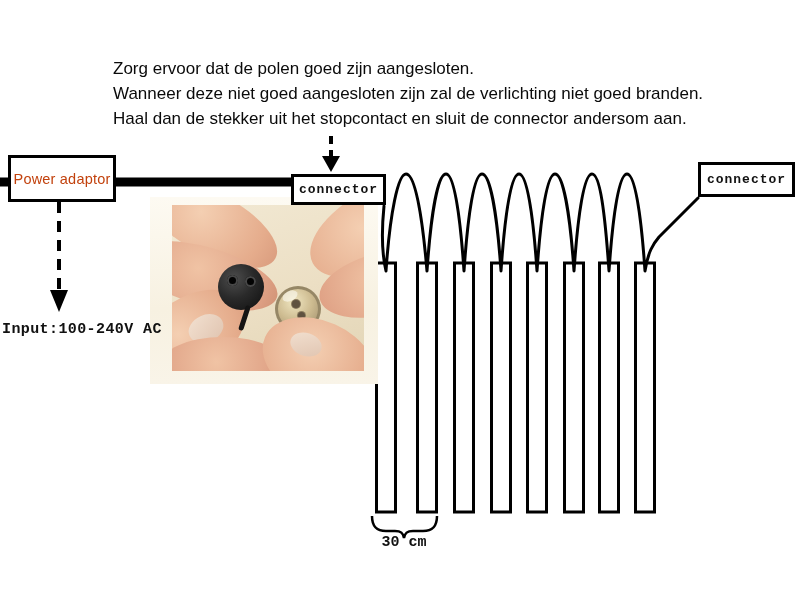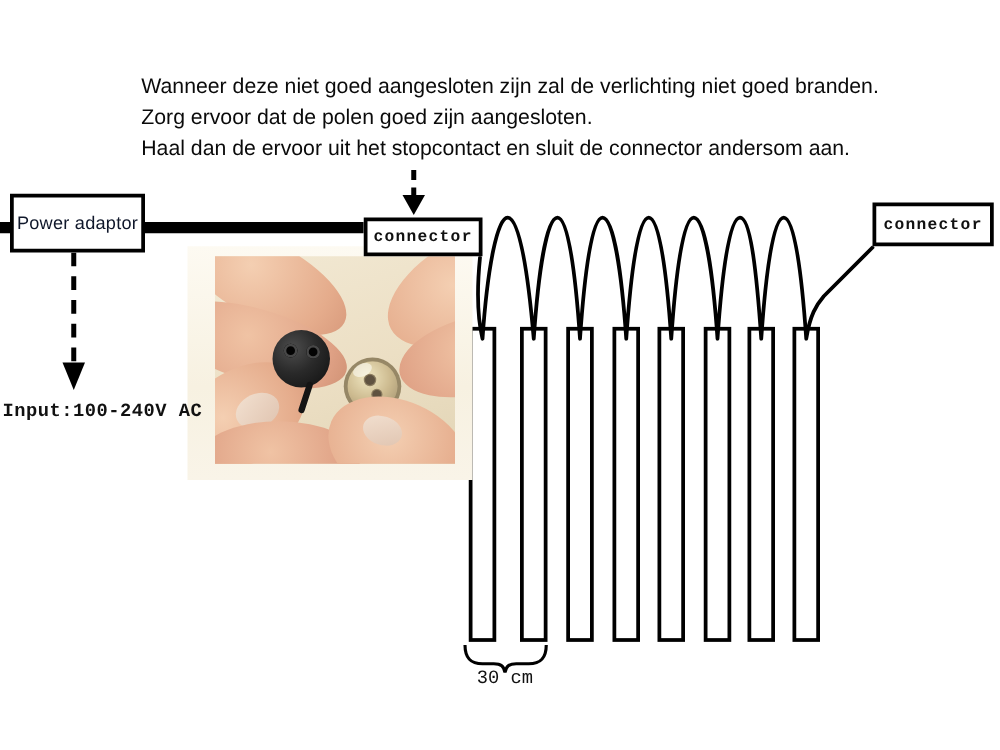--- a/index.html
+++ b/index.html
@@ -7,29 +7,29 @@
           font-family:"Liberation Sans",sans-serif;}
   
   #instructions{position:absolute;left:113px;top:56px;color:#0a0a0a;font-size:17px;
                 line-height:25px;white-space:nowrap;}
   
   #diagram-svg{position:absolute;left:0;top:0;}
   
   .label-box{position:absolute;background:#fff;border:3px solid #000;display:flex;
              align-items:center;justify-content:center;box-sizing:border-box;}
   #power-adaptor-box{left:8px;top:155px;width:108px;height:47px;}
-  #power-adaptor-box span{font-size:14.5px;color:#0f172a;letter-spacing:.2px;}
+  #power-adaptor-box span{font-size:14.5px;color:#c2410c;letter-spacing:.2px;}
   #connector-box-left{left:291px;top:174px;width:95px;height:31px;}
   #connector-box-right{left:698px;top:162px;width:97px;height:35px;}
   .connector-label{font-family:"Liberation Mono",monospace;font-weight:bold;
                    font-size:13px;color:#111;letter-spacing:1px;}
   #input-label{position:absolute;left:2px;top:321px;font-family:Liberation Mono, monospace;
                font-weight:bold;font-size:15px;color:#111;letter-spacing:.4px;}
   #spacing-label{position:absolute;left:364px;top:534px;width:80px;text-align:center;
-                 font-family:"Liberation Mono",monospace;font-weight:normal;font-size:15px;color:#111;}
+                 font-family:"Liberation Mono",monospace;font-weight:bold;font-size:15px;color:#111;}
   
   #photo{position:absolute;left:150px;top:197px;width:228px;height:187px;
          background:linear-gradient(180deg,#fdfaf2 0%,#f7f1e1 60%,#f9f4e8 100%);}
   #photo-inner{position:absolute;left:22px;top:8px;width:192px;height:166px;overflow:hidden;
          background:linear-gradient(160deg,#f2e9d4 0%,#ecdfc4 55%,#e2d5b6 100%);}
   .skin{position:absolute;border-radius:50%;}
   .s1{background:radial-gradient(circle at 40% 40%,#f4cfb2 0%,#e5ac8c 70%,#d89a7c 100%);}
   .s2{background:radial-gradient(circle at 45% 40%,#f0c3a4 0%,#dfa185 75%,#cf9174 100%);}
   .nail{position:absolute;background:linear-gradient(150deg,#f2e0d0,#e0c4b0);border-radius:50%;}
   #male-connector{position:absolute;left:46px;top:59px;width:46px;height:46px;border-radius:50%;
@@ -44,23 +44,23 @@
   .metal-pin{position:absolute;border-radius:50%;background:#5f5240;box-shadow:0 0 0 1px #8a7b5e;}
   #female-highlight{position:absolute;left:110px;top:86px;width:16px;height:10px;border-radius:50%;
          background:rgba(255,255,250,.55);transform:rotate(-25deg);}
 </style>
 </head>
 <body>
 
 <div id="canvas">
 
   <div id="instructions">
+    <div>Zorg ervoor dat de polen goed zijn aangesloten.</div>
     <div>Wanneer deze niet goed aangesloten zijn zal de verlichting niet goed branden.</div>
-    <div>Zorg ervoor dat de polen goed zijn aangesloten.</div>
-    <div>Haal dan de ervoor uit het stopcontact en sluit de connector andersom aan.</div>
+    <div>Haal dan de stekker uit het stopcontact en sluit de connector andersom aan.</div>
   </div>
 
   <svg id="diagram-svg" width="800" height="600" viewBox="0 0 800 600">
 
     <line x1="0" y1="182" x2="291" y2="182" stroke="#000" stroke-width="9"></line>
 
     <line x1="59" y1="202" x2="59" y2="289" stroke="#000" stroke-width="4" stroke-dasharray="11 8"></line>
     <polygon points="50,290 68,290 59,312" fill="#000"></polygon>
 
     <line x1="331" y1="136" x2="331" y2="156" stroke="#000" stroke-width="4" stroke-dasharray="8 6"></line>

